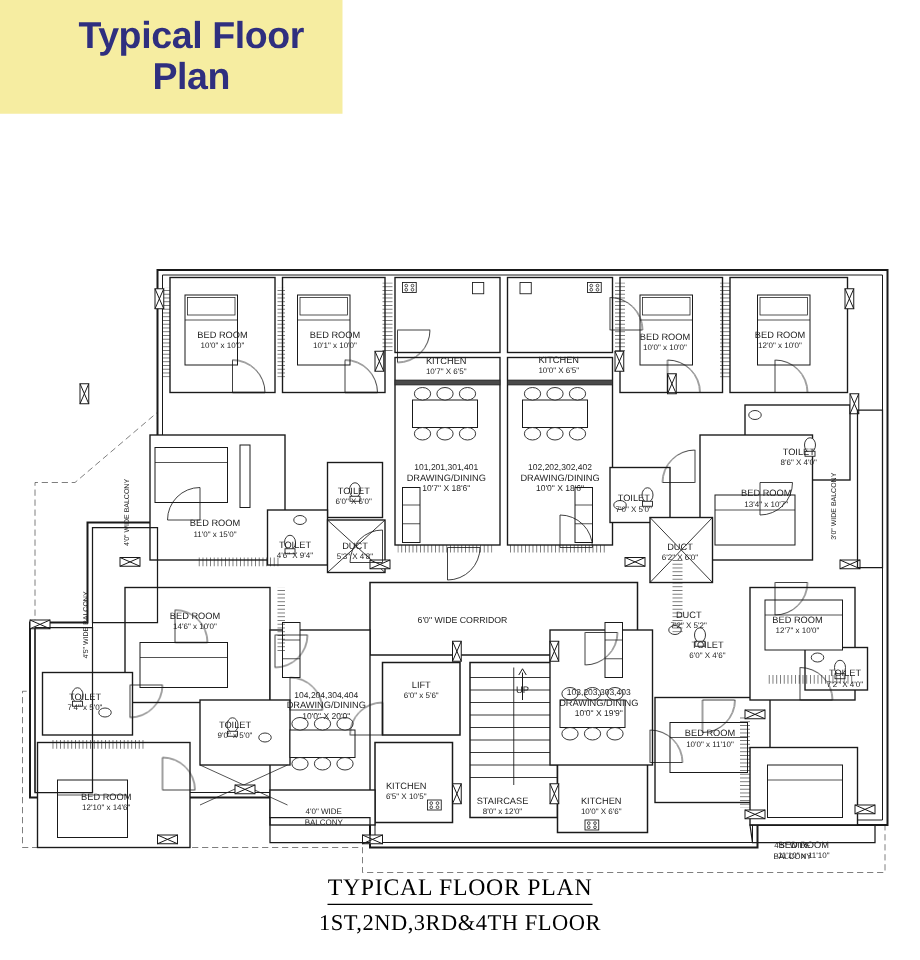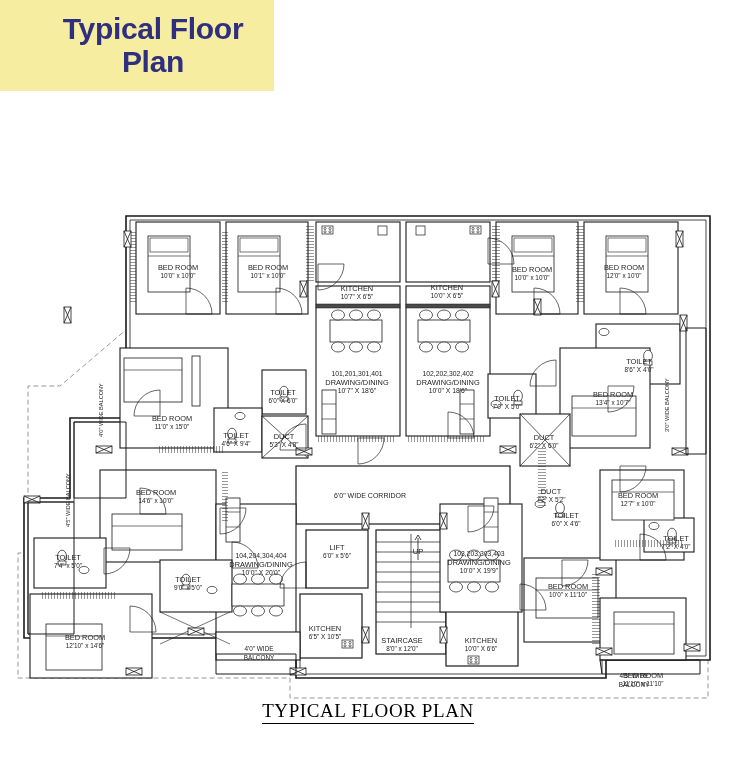--- a/index.html
+++ b/index.html
@@ -432,15 +432,16 @@
           <text x="634" y="470" font-size="6.4" text-anchor="middle" fill="#222222">4'5" WIDE</text>
           <text x="634" y="479" font-size="6.4" text-anchor="middle" fill="#222222">BALCONY</text>
         </g>
     </svg>
   </div>
 
   <div id="plan-caption">
     <div>
       <span id="caption-main">TYPICAL FLOOR PLAN</span>
     </div>
+    <div id="caption-sub">1ST,2ND,3RD&amp;4TH FLOOR</div>
   </div>
 
 </div>
 
 </body></html>

